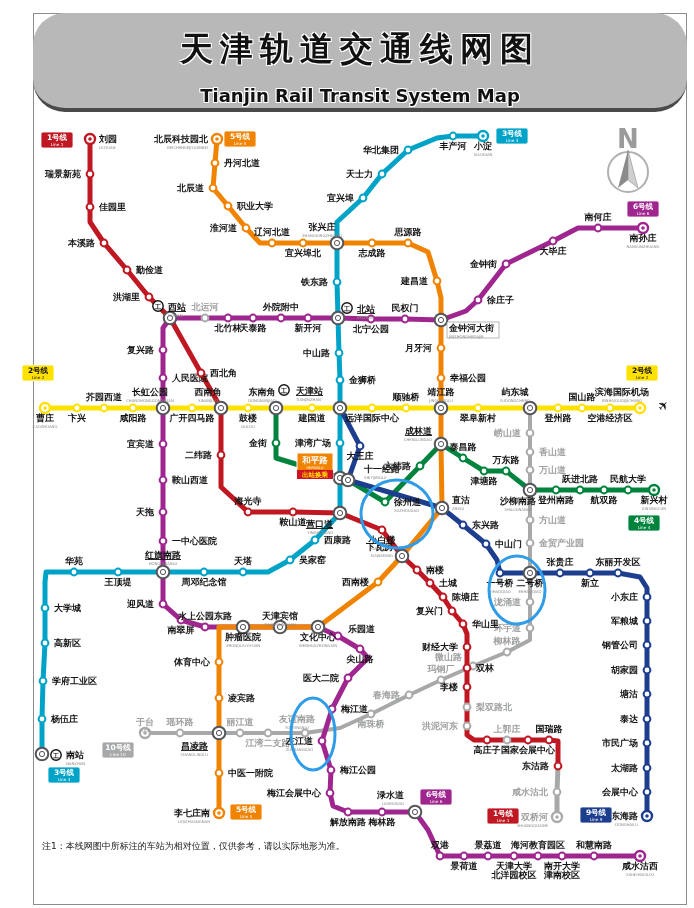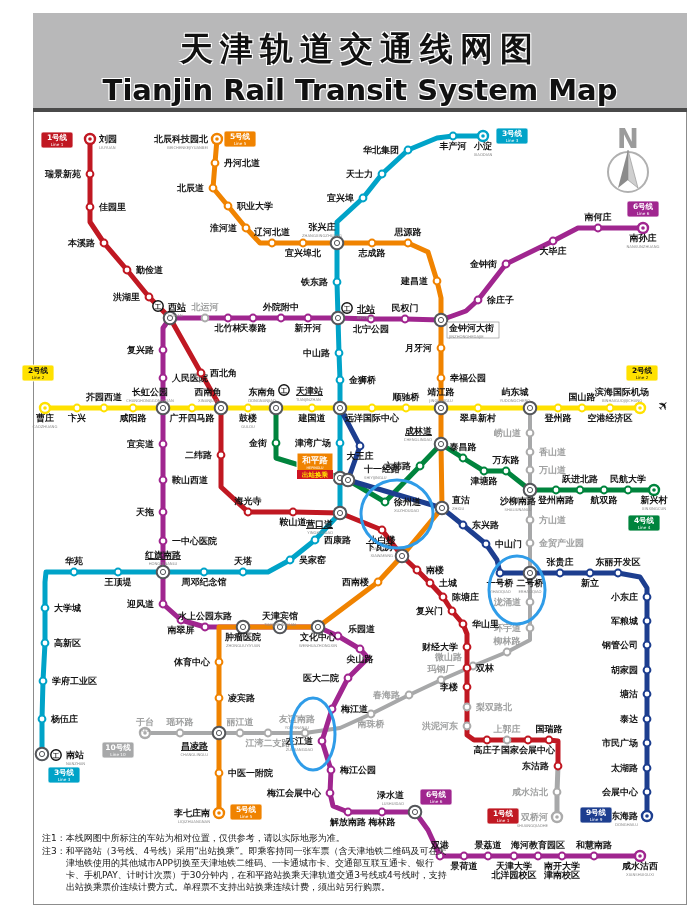--- a/index.html
+++ b/index.html
@@ -2,29 +2,29 @@
 <html><head>
 <meta charset="utf-8">
 <style>
   html,body{margin:0;padding:0;}
   body{width:694px;height:908px;position:relative;background:#ffffff;
        font-family:"DejaVu Sans","Liberation Sans",sans-serif;overflow:hidden;}
   .frame{position:absolute;left:33px;top:13px;width:654px;height:892px;
          border:1px solid #8c8c8c;box-sizing:border-box;background:#fff;}
   .header{position:absolute;left:33px;top:13px;width:654px;height:99px;
           background:#b8b8b9;border-bottom:4px solid #4a4a4a;box-sizing:border-box;
-          text-align:center;z-index:3;}
+          text-align:center;z-index:3;border-radius:32px;}
   .header .t1{margin-top:14px;font-size:33px;font-weight:bold;color:#111;letter-spacing:7px;
               text-shadow:-1px -1px 0 #fff,1px -1px 0 #fff,-1px 1px 0 #fff,1px 1px 0 #fff;}
-  .header .t2{margin-top:1px;font-size:29px;font-weight:bold;color:#111;
+  .header .t2{margin-top:13px;font-size:18px;font-weight:bold;color:#111;
               text-shadow:-1px -1px 0 #fff,1px -1px 0 #fff,-1px 1px 0 #fff,1px 1px 0 #fff;}
   svg#map-svg{position:absolute;left:0;top:0;z-index:2;}
   .notes{position:absolute;left:42px;top:833px;width:408px;z-index:4;
          font-size:9px;line-height:1.32;color:#151515;}
-  .notes p{margin:0 0 1px 0;padding-left:24px;text-indent:-24px;}
+  .notes p{margin:8px 0 1px 0;padding-left:24px;text-indent:-24px;}
 </style>
 </head>
 <body>
 
 <div class="header">
   <div class="t1">天津轨道交通线网图</div>
   <div class="t2">Tianjin Rail Transit System Map</div>
 </div>
 
 <div class="frame"></div>
@@ -975,14 +975,13 @@
       <polygon points="628,150 638,188 628,180" fill="#cfcfcf" stroke="#8b8b8b" stroke-width="0.6"></polygon>
     </g>
     <text x="660" y="414" font-size="13" fill="#111" transform="rotate(-45 660 410)">✈</text>
     <ellipse cx="397" cy="514" rx="36" ry="34" fill="none" stroke="#2f9ce8" stroke-width="3"></ellipse>
     <ellipse cx="517" cy="590" rx="28" ry="34" fill="none" stroke="#2f9ce8" stroke-width="3"></ellipse>
     <ellipse cx="313" cy="734" rx="22" ry="36" fill="none" stroke="#2f9ce8" stroke-width="3"></ellipse>
   </svg>
 
 <div class="notes">
   <p>注1：本线网图中所标注的车站为相对位置，仅供参考，请以实际地形为准。</p>
-  <p>注3：和平路站（3号线、4号线）采用“出站换乘”。即乘客持同一张车票（含天津地铁二维码及可在天津地铁使用的其他城市APP切换至天津地铁二维码、一卡通城市卡、交通部互联互通卡、银行卡、手机PAY、计时计次票）于30分钟内，在和平路站换乘天津轨道交通3号线或4号线时，支持出站换乘票价连续计费方式。单程票不支持出站换乘连续计费，须出站另行购票。</p>
 </div>
 
 </body></html>

